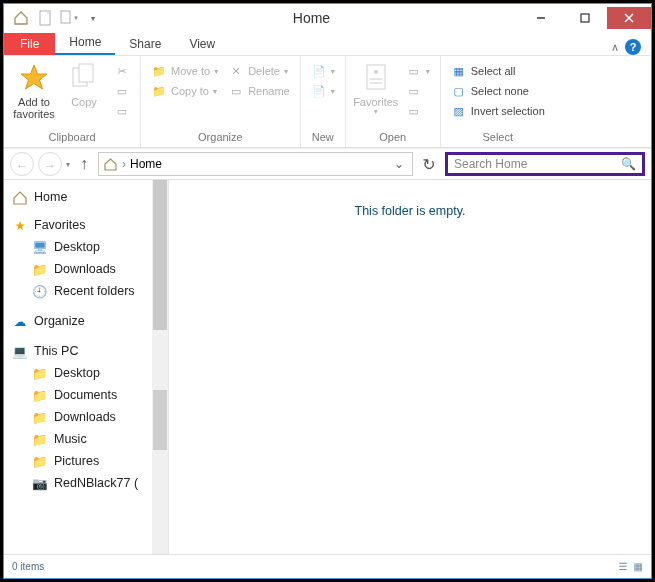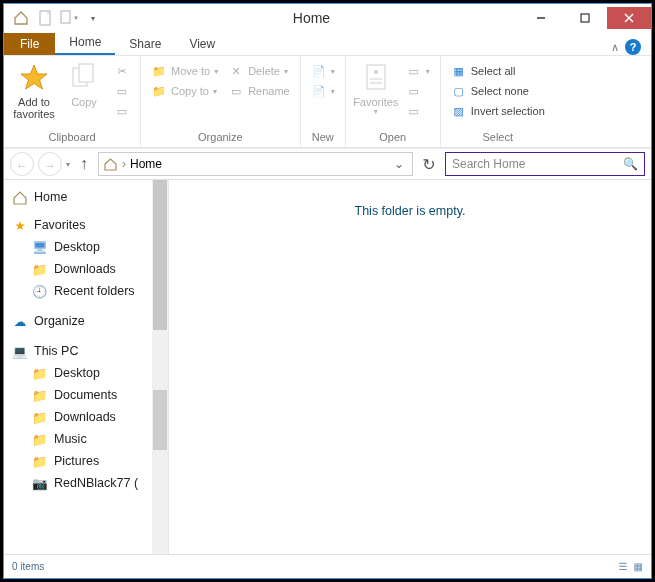--- a/index.html
+++ b/index.html
@@ -6,21 +6,21 @@
   body { width: 655px; height: 582px; background: #000; overflow: hidden; }
   .window { position: absolute; left: 3px; top: 3px; width: 649px; height: 576px; background: #fff; border: 1px solid #4c94d0; display: flex; flex-direction: column; }
   .titlebar { height: 28px; background: #fff; display: flex; align-items: center; }
   .qat { display: flex; align-items: center; gap: 2px; padding-left: 6px; }
   .qat-btn { width: 22px; height: 22px; display: flex; align-items: center; justify-content: center; }
   .title-text { flex: 1; text-align: center; font-size: 14px; color: #333; }
   .win-ctrl { display: flex; }
   .win-ctrl div { width: 44px; height: 22px; display: flex; align-items: center; justify-content: center; }
   .win-close { background: #c75050; color: #fff; }
   .tabbar { height: 24px; display: flex; align-items: flex-end; border-bottom: 1px solid #e5e5e5; }
-  .tab-file { background: #a16207; color: #fff; padding: 4px 16px; font-size: 12px; }
+  .tab-file { background: #ef4444; color: #fff; padding: 4px 16px; font-size: 12px; }
   .tab { padding: 4px 14px; font-size: 12px; color: #444; }
   .tab-active { border-bottom: 2px solid #1979ca; }
   .tab-spacer { flex: 1; }
   .collapse-help { padding: 0 10px; display: flex; gap: 6px; align-items: center; }
   .help-icon { width: 16px; height: 16px; background: #1979ca; border-radius: 50%; color: #fff; font-size: 11px; display: flex; align-items: center; justify-content: center; font-weight: bold; }
   .ribbon { height: 92px; background: #fff; display: flex; border-bottom: 1px solid #e1e1e1; }
   .group { display: flex; flex-direction: column; border-right: 1px solid #e8e8e8; padding: 2px 6px; }
   .group-body { flex: 1; display: flex; align-items: flex-start; gap: 2px; }
   .group-label { text-align: center; font-size: 11px; color: #777; padding-bottom: 2px; }
   .bigbtn { display: flex; flex-direction: column; align-items: center; width: 48px; padding-top: 4px; font-size: 11px; color: #444; text-align: center; line-height: 1.1; }
@@ -29,21 +29,21 @@
   .smcol { display: flex; flex-direction: column; gap: 2px; padding-top: 4px; }
   .smbtn { display: flex; align-items: center; gap: 4px; font-size: 11px; color: #444; padding: 1px 4px; white-space: nowrap; }
   .smbtn .iconsm { width: 16px; height: 16px; display: flex; align-items: center; justify-content: center; }
   .addrbar { height: 32px; border-top: 1px solid #eee; border-bottom: 1px solid #e1e1e1; display: flex; align-items: center; padding: 0 6px; gap: 4px; }
   .navbtn { width: 24px; height: 24px; border: 1px solid #ddd; border-radius: 50%; display: flex; align-items: center; justify-content: center; color: #bbb; font-size: 12px; }
   .upbtn { width: 20px; height: 20px; display: flex; align-items: center; justify-content: center; color: #555; }
   .breadcrumb { flex: 1; height: 24px; border: 1px solid #ccc; display: flex; align-items: center; padding: 0 4px; gap: 4px; font-size: 12px; }
   .bc-sep { color: #888; }
   .bc-drop { margin-left: auto; color: #666; padding: 0 4px; }
   .refresh { width: 24px; height: 24px; display: flex; align-items: center; justify-content: center; color: #555; }
-  .searchbox { width: 200px; height: 24px; border: 1px solid #4c1d95; display: flex; align-items: center; padding: 0 6px; color: #888; font-size: 12px; }
+  .searchbox { width: 200px; height: 24px; border: 3px solid #4c1d95; display: flex; align-items: center; padding: 0 6px; color: #888; font-size: 12px; }
   .searchbox span:last-child { margin-left: auto; }
   .content { flex: 1; display: flex; overflow: hidden; }
   .nav { width: 165px; border-right: 1px solid #e8e8e8; overflow: hidden; position: relative; }
   .nav-scroll { position: absolute; right: 0; top: 0; width: 16px; height: 100%; background: #f0f0f0; }
   .nav-thumb { position: absolute; right: 1px; top: 0; width: 14px; height: 150px; background: #c8c8c8; }
   .nav-thumb2 { position: absolute; right: 1px; top: 210px; width: 14px; height: 60px; background: #cdcdcd; }
   .tree { padding: 6px 0 6px 6px; font-size: 12.5px; color: #222; }
   .tree-item { display: flex; align-items: center; gap: 6px; padding: 3px 2px; white-space: nowrap; }
   .indent1 { padding-left: 22px; }
   .tree .iconsm { width: 16px; height: 16px; display: flex; align-items: center; justify-content: center; }

